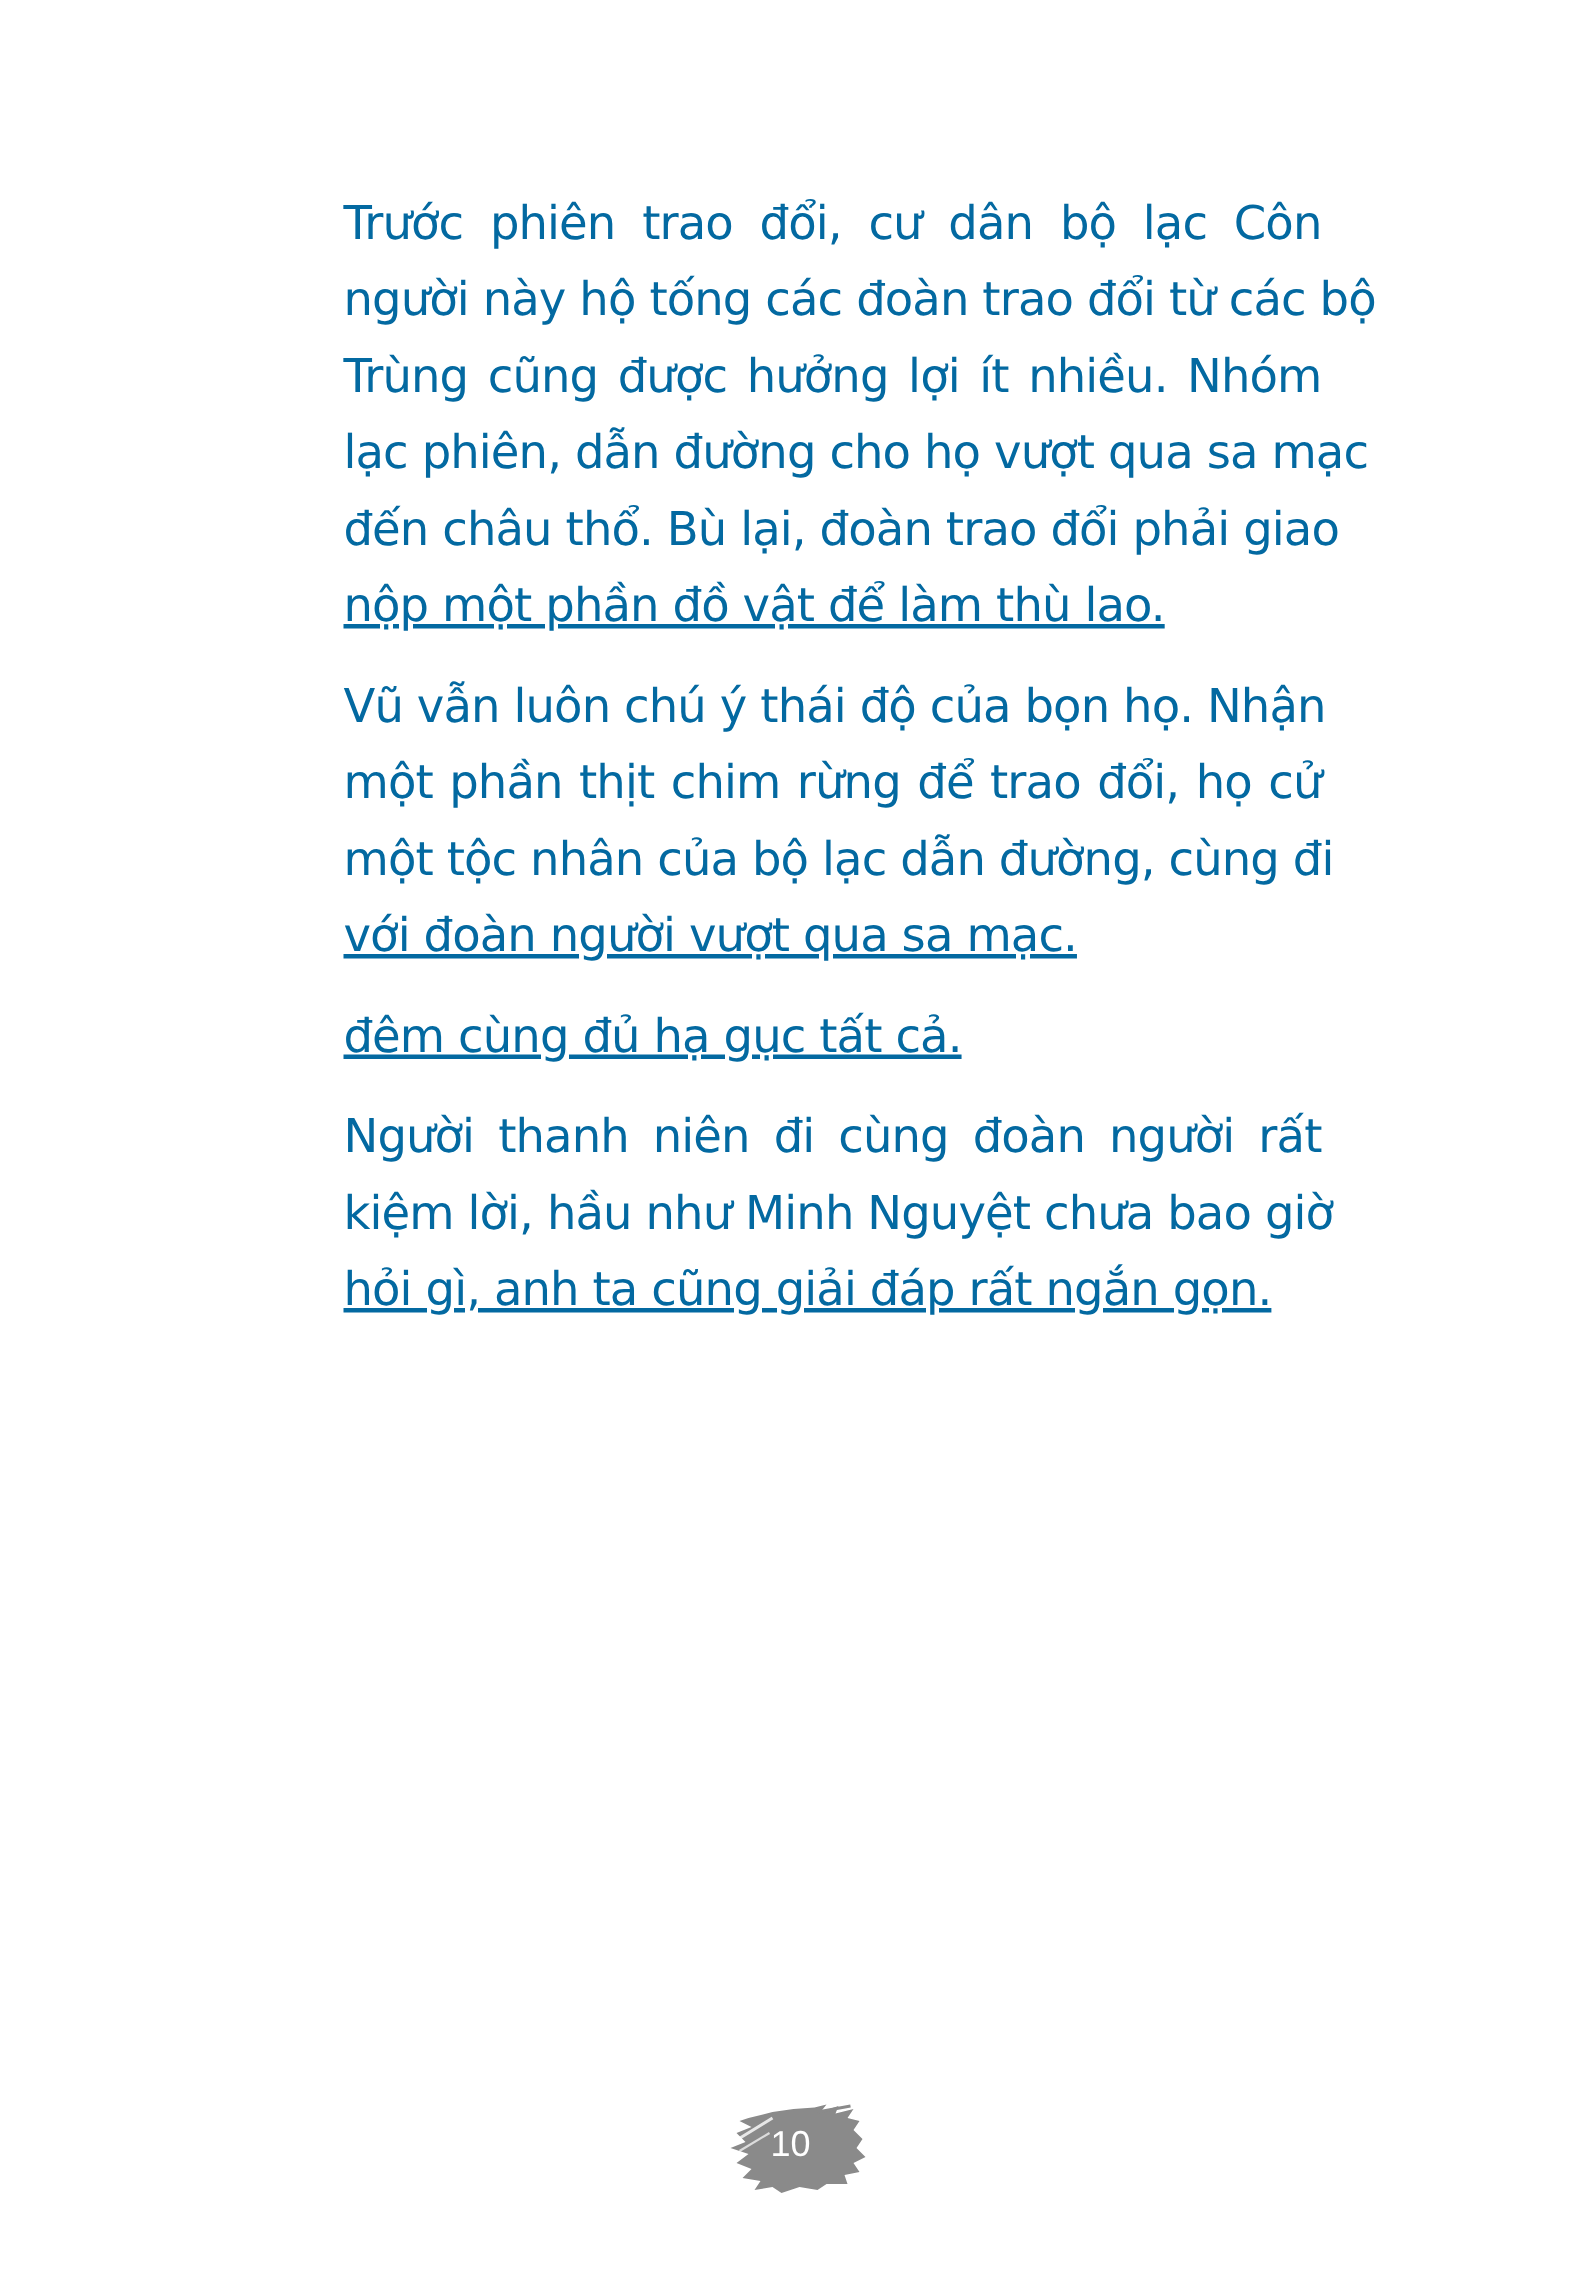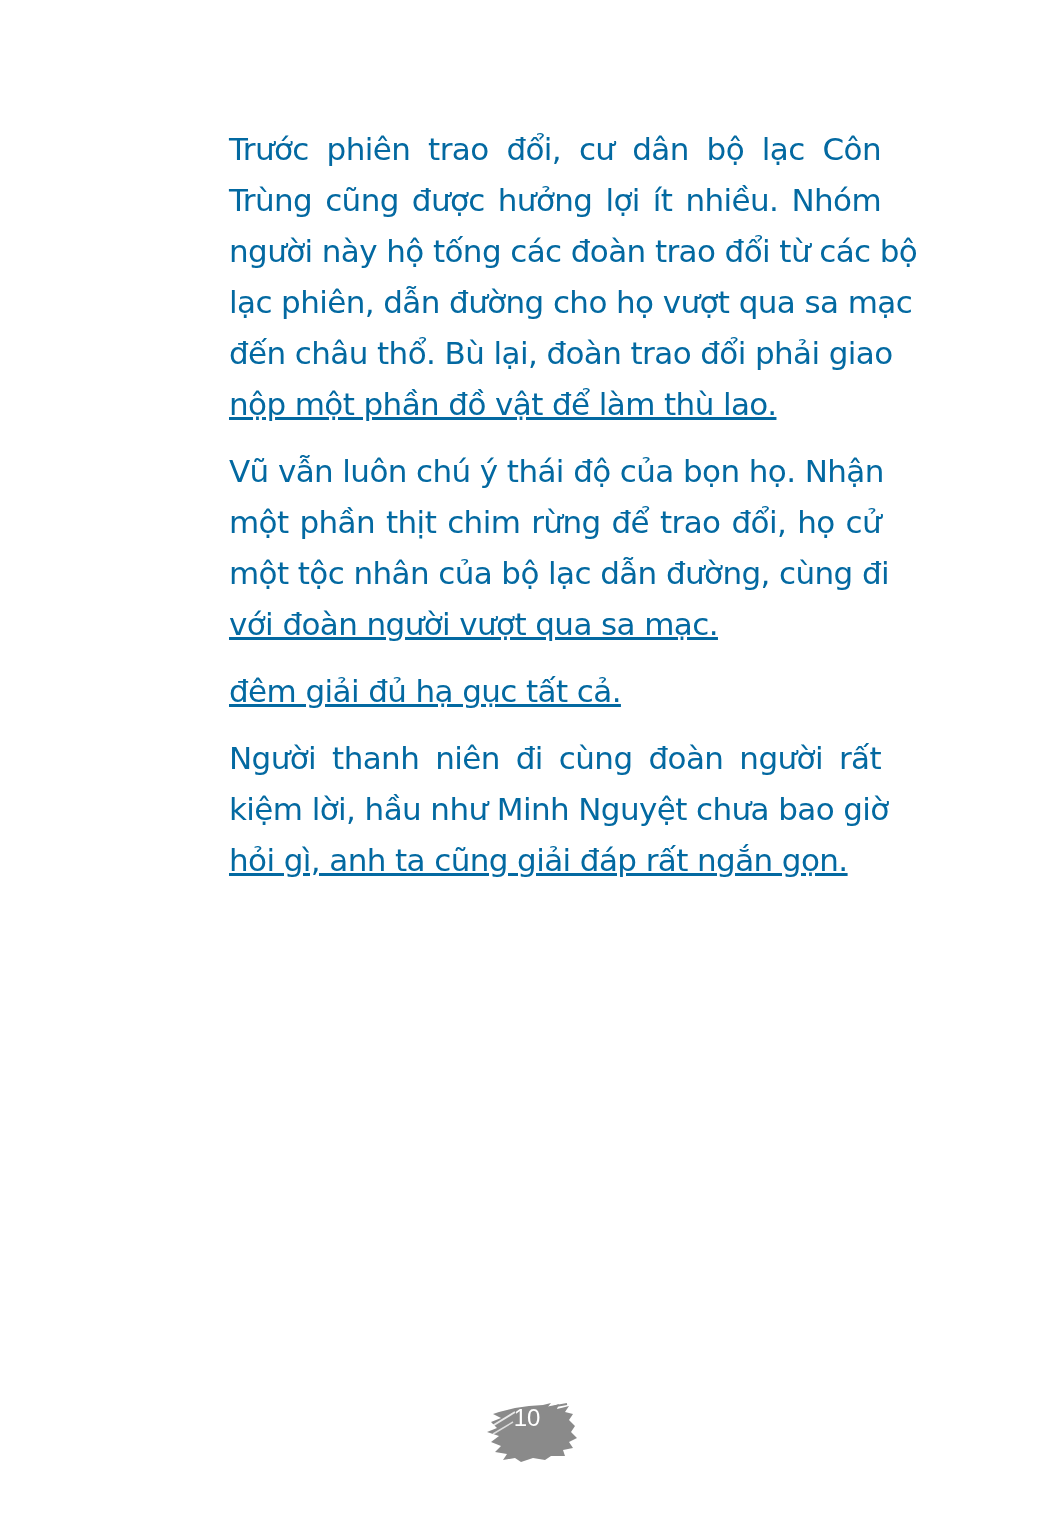--- a/index.html
+++ b/index.html
@@ -13,44 +13,44 @@
     .para {
       margin: 0 0 16px 0; text-indent: 56px; text-align: justify;
     }
     .para-line { display: block; text-align: justify; text-align-last: justify; white-space: nowrap; }
     .para-line.last { text-align-last: left; text-decoration: underline; }
     .page-number {
       position: absolute; left: 485px; top: 1402px; width: 95px; height: 62px;
     }
     .page-number svg { position: absolute; left: 0; top: 0; }
     .page-number-text {
-      position: absolute; left: 0; top: 2px; width: 84px; text-align: center;
+      position: absolute; left: 0; top: 14px; width: 84px; text-align: center;
       font-family: "Liberation Sans", sans-serif; font-size: 24px; color: #ffffff;
     }
   </style>
 </head>
 <body>
 
 <div class="page">
   <p class="para">
     <span class="para-line">Trước phiên trao đổi, cư dân bộ lạc Côn</span>
+    <span class="para-line">người này hộ tống các đoàn trao đổi từ các bộ</span>
     <span class="para-line">Trùng cũng được hưởng lợi ít nhiều. Nhóm</span>
-    <span class="para-line">người này hộ tống các đoàn trao đổi từ các bộ</span>
     <span class="para-line">lạc phiên, dẫn đường cho họ vượt qua sa mạc</span>
     <span class="para-line">đến châu thổ. Bù lại, đoàn trao đổi phải giao</span>
     <span class="para-line last">nộp một phần đồ vật để làm thù lao.</span>
   </p>
   <p class="para">
     <span class="para-line">Vũ vẫn luôn chú ý thái độ của bọn họ. Nhận</span>
     <span class="para-line">một phần thịt chim rừng để trao đổi, họ cử</span>
     <span class="para-line">một tộc nhân của bộ lạc dẫn đường, cùng đi</span>
     <span class="para-line last">với đoàn người vượt qua sa mạc.</span>
   </p>
   <p class="para">
-    <span class="para-line last">đêm giải đủ hạ gục tất cả.</span>
+    <span class="para-line last">đêm cùng đủ hạ gục tất cả.</span>
   </p>
   <p class="para">
     <span class="para-line">Người thanh niên đi cùng đoàn người rất</span>
     <span class="para-line">kiệm lời, hầu như Minh Nguyệt chưa bao giờ</span>
     <span class="para-line last">hỏi gì, anh ta cũng giải đáp rất ngắn gọn.</span>
   </p>
 </div>
 
 <div class="page-number">
   <svg width="95" height="62" viewBox="0 0 95 62">

